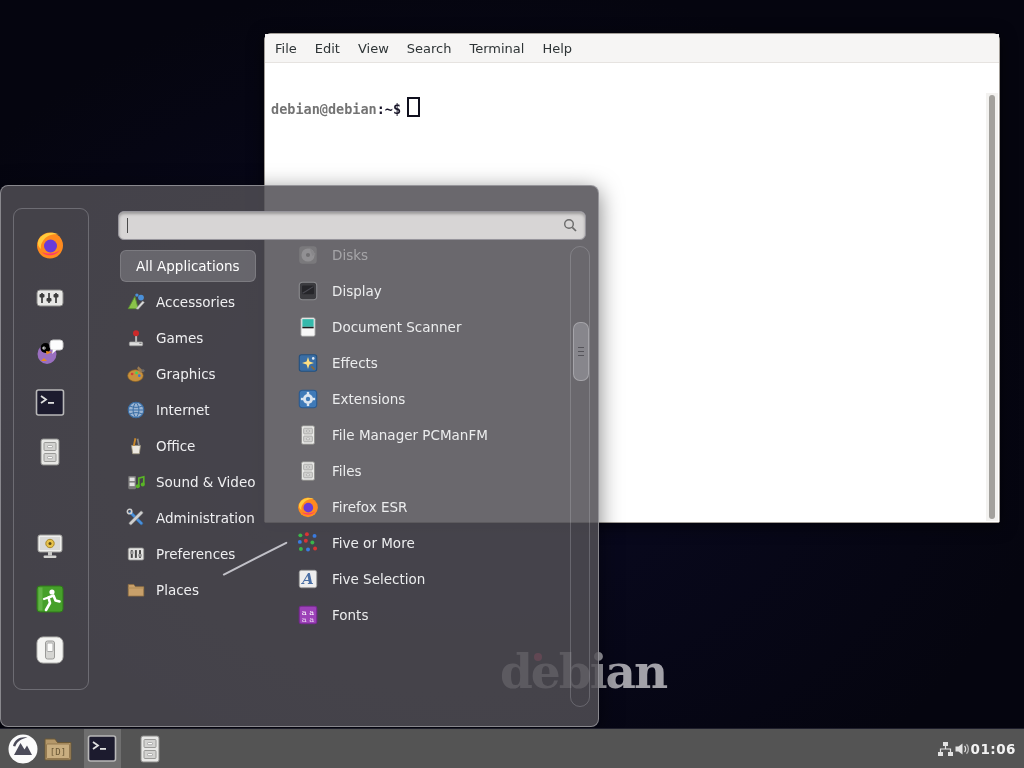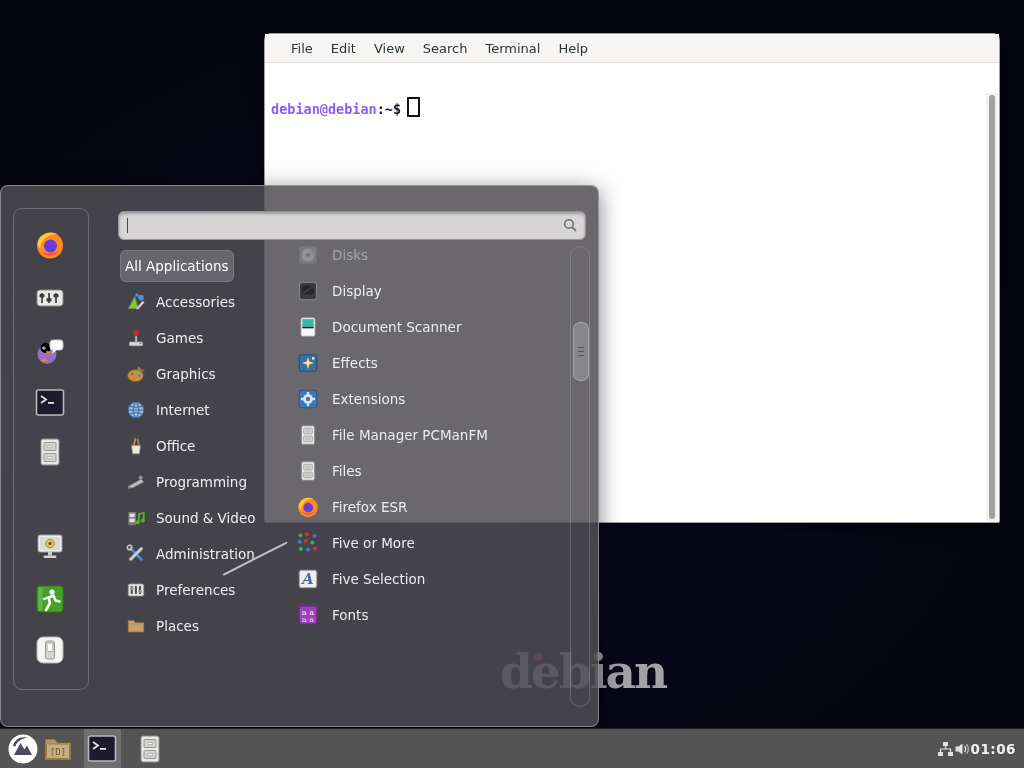--- a/index.html
+++ b/index.html
@@ -22,47 +22,47 @@
   .title{position:absolute;left:0;right:0;top:0;height:29px;line-height:29px;text-align:center;
     font-size:13px;font-weight:bold;color:#3d3846;}
   .win-glyph{position:absolute;left:13px;top:9px;width:9px;height:10px;}
   .win-glyph .b1{position:absolute;top:0;left:0;width:7px;height:8px;background:#3c3c46;}
   .win-glyph .b2{position:absolute;top:2px;left:2px;width:5px;height:4px;background:#8e8e96;}
   .controls{position:absolute;right:12px;top:0;height:29px;display:flex;align-items:center;gap:22px;}
   .ctl{width:12px;height:12px;position:relative;cursor:default;}
   .ctl-min::after{content:"";position:absolute;left:2px;top:7px;width:7px;height:2px;background:#3b4048;}
   .ctl-max::after{content:"";position:absolute;left:2px;top:2px;width:6px;height:6px;border:2px solid #3b4048;}
   .ctl-close{font-size:14px;line-height:12px;color:#3b4048;font-weight:bold;text-align:center;}
-  .menubar{height:28px;background:#f6f5f4;border-bottom:1px solid #e6e3e0;display:flex;align-items:center;padding-left:17px;}
+  .menubar{height:28px;background:#f6f5f4;border-bottom:1px solid #e6e3e0;display:flex;align-items:center;padding-left:1px;}
   .menubar span{padding:0 9px;font-size:13px;color:#2e3436;cursor:default;}
   .term-body{position:absolute;top:58px;left:0;right:0;bottom:0;background:#fff;}
   .prompt{position:absolute;left:6px;top:5px;font-family:"DejaVu Sans Mono","Liberation Mono",monospace;
     font-size:13.5px;font-weight:bold;white-space:pre;}
-  .p-user{color:#8b5cf6;}
+  .p-user{color:#737373;}
   .p-sym{color:#171428;}
   .cursor{display:inline-block;width:9px;height:16px;border:2px solid #10101e;margin-left:6px;vertical-align:-3px;background:#fff;}
   .term-scroll{position:absolute;top:1px;right:1px;bottom:1px;width:12px;background:#f3f2f0;}
   .term-thumb{position:absolute;top:2px;right:3px;width:6px;height:99%;border-radius:3px;background:#a3a19d;}
 
   
   .appmenu{position:absolute;left:0;top:185px;width:599px;height:542px;background:rgba(80,78,84,.85);
     border:1px solid rgba(175,173,180,.65);border-radius:8px;box-sizing:border-box;box-shadow:0 5px 22px rgba(0,0,0,.5);}
   .fav-outline{position:absolute;left:12px;top:22px;width:74px;height:480px;
     border:1px solid rgba(205,205,212,.30);border-radius:9px;}
   .side-icn{position:absolute;left:33px;width:32px;height:32px;cursor:pointer;}
   .search-wrap{position:absolute;left:117px;top:25px;width:468px;height:29px;}
   .search-input{width:100%;height:100%;box-sizing:border-box;border:1px solid #97959c;border-radius:6px;
     background:#d7d5d5;box-shadow:inset 0 2px 3px rgba(0,0,0,.28);padding:0 30px 0 9px;font-size:13px;color:#222;outline:none;}
   .caret{position:absolute;left:9px;top:7px;width:1px;height:15px;background:#4a4a4a;}
   .mag{position:absolute;right:7px;top:6px;width:17px;height:17px;}
   .cats{position:absolute;left:117px;top:62px;width:232px;}
   .cat-row{height:36px;display:flex;align-items:center;padding-left:8px;gap:10px;
     color:#efeff1;font-size:13.5px;cursor:default;}
   .cat-pill{display:inline-block;background:rgba(228,228,234,.22);border:1px solid rgba(255,255,255,.14);
-    border-radius:6px;padding:7px 4px;color:#fff;margin-left:-6px;}
+    border-radius:6px;padding:7px 15px;color:#fff;margin-left:-6px;}
   .cicn{width:20px;height:20px;flex:0 0 20px;}
   .apps{position:absolute;left:262px;top:51px;width:302px;}
   .app-row{height:36px;display:flex;align-items:center;padding-left:33px;gap:12px;
     color:#ecedee;font-size:13.5px;cursor:default;}
   .aicn{width:24px;height:24px;flex:0 0 24px;}
   .apps-track{position:absolute;left:569px;top:60px;width:20px;height:461px;
     border:1px solid rgba(195,195,202,.28);border-radius:10px;box-sizing:border-box;}
   .apps-thumb{position:absolute;left:2px;top:75px;width:14px;height:57px;border-radius:7px;background:#87868c;
     border:1px solid rgba(255,255,255,.25);}
   .grip{position:absolute;left:4px;top:24px;width:6px;height:9px;
@@ -241,30 +241,20 @@
       </div>
       <div class="cat-row">
         <span class="cicn">
             <svg viewBox="0 0 18 18" width="20" height="20">
               <path d="M5 8.5 L13 8.5 L12 16 L6 16Z" fill="#ece8e0" stroke="#a09880" stroke-width=".7"></path>
               <rect x="7" y="2" width="1.7" height="7" fill="#c9882a" transform="rotate(12 8 5)"></rect>
               <rect x="10.2" y="2.4" width="1.5" height="6.6" fill="#8a8a8a" transform="rotate(-12 11 5)"></rect>
             </svg>
           </span>
         <span>Office</span>
-      </div>
-      <div class="cat-row">
-        <span class="cicn">
-            <svg viewBox="0 0 18 18" width="20" height="20">
-              <path d="M2 13 L13.5 6.5 L16 9 L6.5 14 L2 15Z" fill="#bcbcbc" stroke="#7e7e7e" stroke-width=".6"></path>
-              <path d="M11 5.5 L13 3 L15.5 5 L13.5 7.2Z" fill="#9a9a9a"></path>
-              <path d="M2 15 L4.5 14.5 L3 13.2Z" fill="#6a6a6a"></path>
-            </svg>
-          </span>
-        <span>Programming</span>
       </div>
       <div class="cat-row">
         <span class="cicn">
             <svg viewBox="0 0 18 18" width="20" height="20">
               <rect x="2" y="3.5" width="7" height="12" rx="1" fill="#7a7a7a"></rect>
               <rect x="3.2" y="5" width="4.6" height="3.2" fill="#e2e2e2"></rect>
               <rect x="3.2" y="9.5" width="4.6" height="3.2" fill="#e2e2e2"></rect>
               <path d="M11.5 12.5 V5.5 L16 4.3 V11" stroke="#59b526" stroke-width="1.5" fill="none"></path>
               <circle cx="10.6" cy="12.8" r="1.8" fill="#59b526"></circle>
               <circle cx="15.1" cy="11.2" r="1.8" fill="#59b526"></circle>

